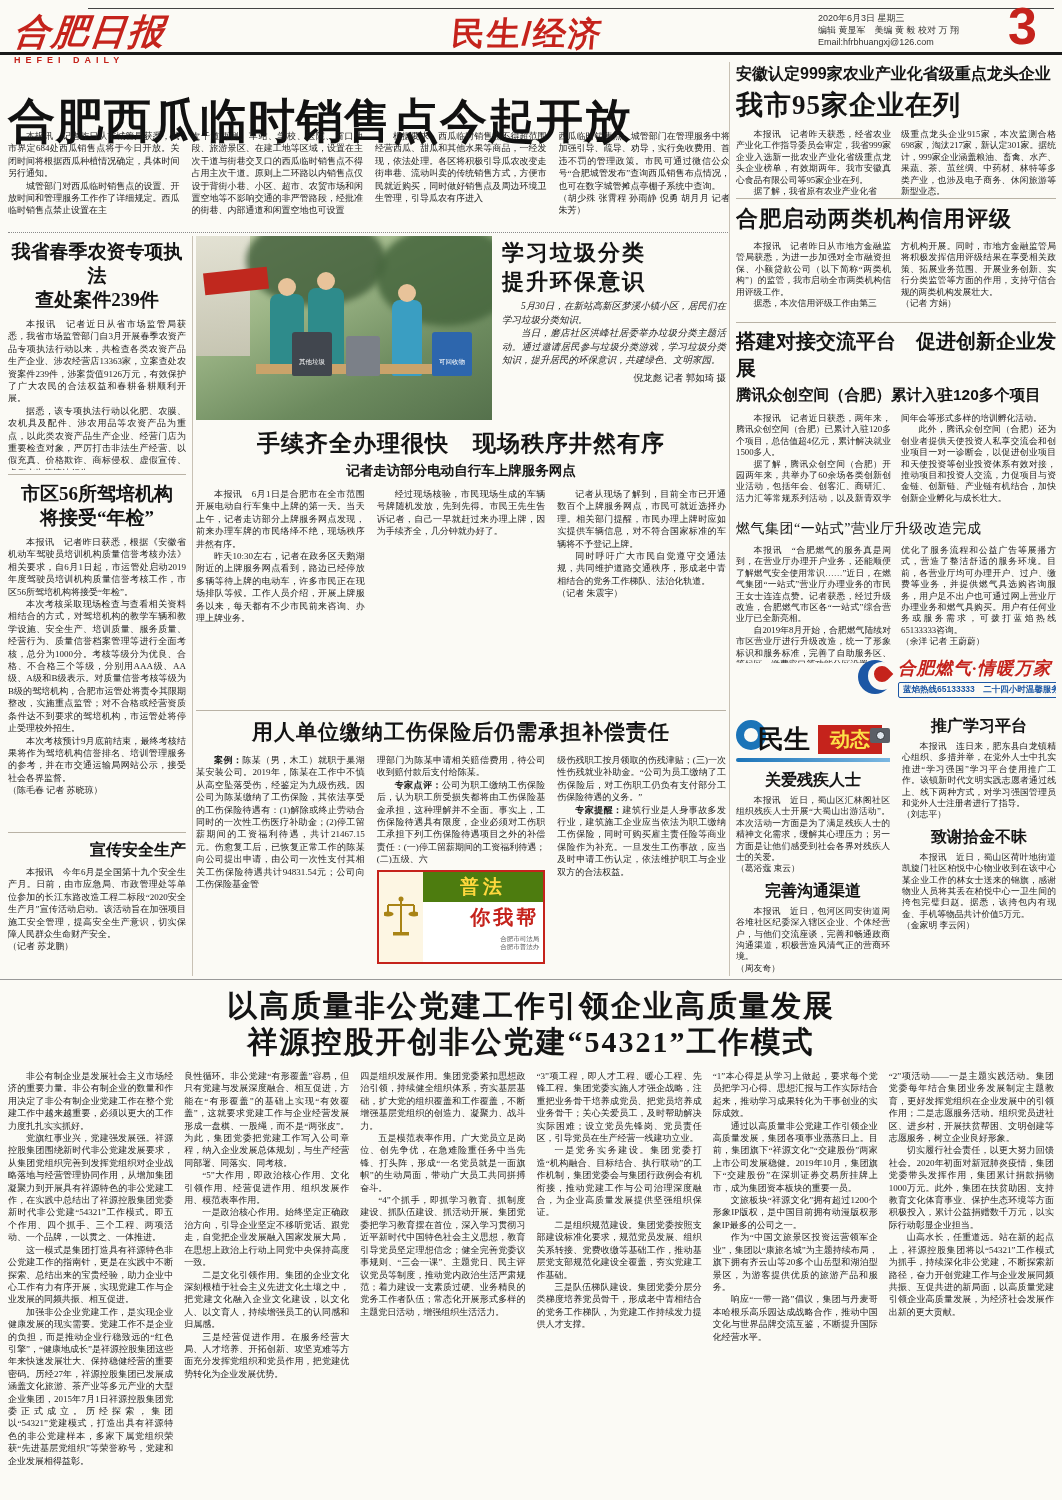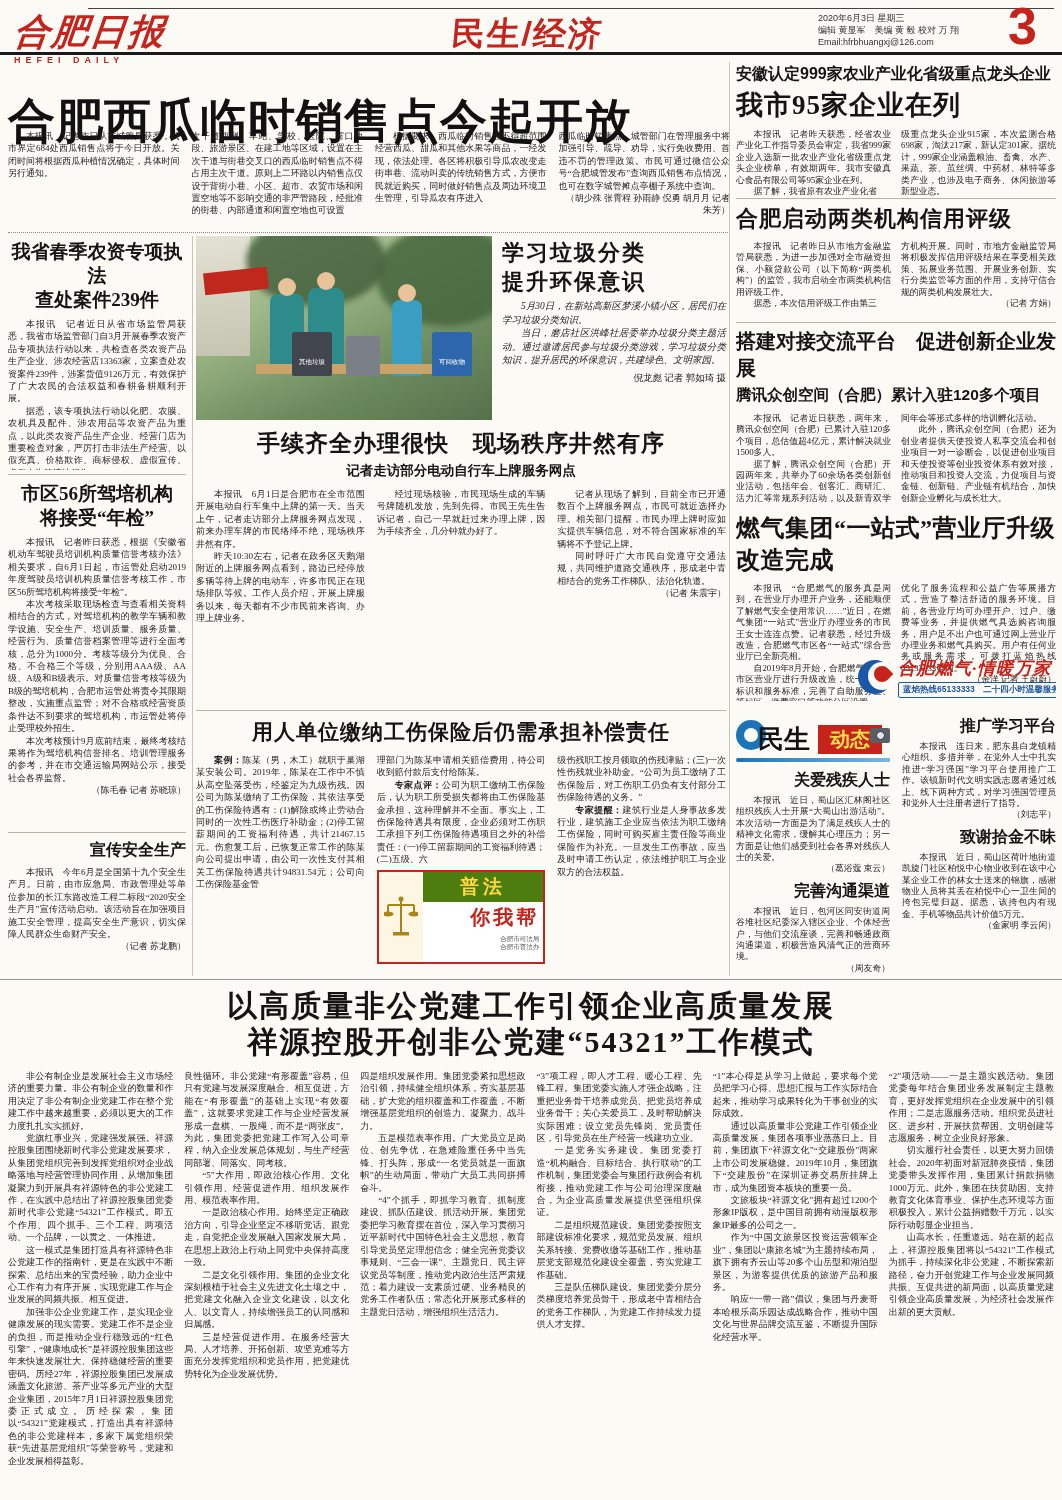--- a/index.html
+++ b/index.html
@@ -12,41 +12,41 @@
 .logo-en{font-size:9px;color:#c5231c;letter-spacing:5px;margin-top:-2px;font-family:"Liberation Sans",sans-serif;font-weight:bold}
 .banner{font-family:"Liberation Sans",sans-serif;font-size:33px;font-weight:900;color:#c5231c;letter-spacing:2px;transform:skewX(-5deg)}
 .issue{font-size:9px;line-height:12px;color:#333;font-family:"Liberation Sans",sans-serif;text-align:left}
 .pagenum{font-family:"Liberation Sans",sans-serif;font-size:52px;font-weight:900;color:#c5231c;line-height:52px}
 .thickline{left:0;top:52px;width:1062px;height:3px;background:#1a1a1a}
 
 .bp{font-size:9px;line-height:12.4px;text-align:justify;margin:0;color:#1d1d1d}
 .cp{font-size:9.5px;line-height:13.5px;text-align:justify;margin:0;color:#222;font-style:italic}
 .ind{text-indent:2em}
 .noind{text-indent:0}
-.byline{text-align:right;text-indent:0}
+.byline{text-indent:0}
 .lbl{font-weight:bold}
 .cols{display:flex}
 .cols>div{flex:1;overflow:hidden}
 .dotline{border-top:1.5px dotted #8a8a8a}
 .vline{width:1px;background:#c8c1b4}
 .hline{height:1px;background:#b9b2a5}
 
 .lead-hl{font-family:"Liberation Sans",sans-serif;font-weight:900;font-size:47px;line-height:56px;letter-spacing:1px;white-space:nowrap;color:#111}
 .lt{font-size:19px;font-weight:bold;text-align:center;line-height:24px;margin:0 0 6px 0}
 .ct{font-size:16px;font-weight:bold;text-align:right;margin:0 0 5px 0}
 .bike-t{font-size:23px;font-weight:bold;text-align:center;letter-spacing:1px;margin:0}
 .bike-st{font-family:"Liberation Sans",sans-serif;font-size:13.5px;font-weight:bold;text-align:center;margin:3px 0 8px 0}
 .inj-t{font-family:"Liberation Sans",sans-serif;font-size:21px;font-weight:900;text-align:center;letter-spacing:1px;margin:0 0 8px 0}
 .kicker{font-family:"Liberation Sans",sans-serif;font-size:16px;font-weight:bold;margin:0}
 .t95{font-size:27px;font-weight:bold;letter-spacing:1px;margin:2px 0 6px 0}
 .tcredit{font-family:"Liberation Sans",sans-serif;font-size:22px;font-weight:900;letter-spacing:1px;margin:0 0 7px 0}
 .ttx{font-size:20px;font-weight:bold;margin:0}
 .ttx2{font-family:"Liberation Sans",sans-serif;font-size:15.5px;font-weight:bold;margin:3px 0 7px 0}
-.tgas{font-size:24px;font-weight:bold;margin:4px 0 7px 0;letter-spacing:0.5px}
-.ms-t{font-size:16px;font-weight:bold;text-align:right;margin:6px 0 4px 0}
+.tgas{font-size:14px;font-weight:normal;margin:12px 0 7px 0;letter-spacing:0.5px}
+.ms-t{font-size:16px;font-weight:bold;text-align:center;margin:6px 0 4px 0}
 .bot-h{font-size:30px;font-weight:bold;text-align:center;letter-spacing:2px;line-height:36px;margin:0}
 
 .photo{left:196px;top:236px;width:296px;height:184px;background:linear-gradient(155deg,#c7d3ae 0%,#9cb586 35%,#6c8a5e 70%,#55714c 100%);overflow:hidden}
 .photo div{position:absolute}
 .ph-build{left:0;top:0;width:54px;height:120px;background:linear-gradient(#e8e4da,#cfc9bb);opacity:.85}
 .ph-fol1{left:50px;top:-20px;width:140px;height:90px;background:#3f5c38;border-radius:50%;filter:blur(3px);opacity:.8}
 .ph-fol2{left:180px;top:-10px;width:140px;height:100px;background:#46663d;border-radius:50%;filter:blur(3px);opacity:.85}
 .ph-banner{left:8px;top:34px;width:64px;height:22px;background:#c0281e;transform:rotate(-6deg)}
 .person{background:#2e8b8b;border-radius:8px 8px 2px 2px}
 .p1{left:74px;top:58px;width:34px;height:74px}
@@ -103,20 +103,21 @@
     <div>编辑 黄显军　美编 黄 毅 校对 万 翔</div>
     <div>Email:hfrbhuangxj@126.com</div>
   </div>
   <div class="abs pagenum" style="left:1008px;top:0">3</div>
   <div class="abs thickline"></div>
 
   <h1 class="abs lead-hl" style="left:8px;top:62px">合肥西瓜临时销售点今起开放</h1>
   <div class="abs cols" style="left:8px;top:130px;width:722px;height:100px;gap:12px">
     <div>
       <p class="bp ind">本报讯　记者昨日从市城管局获悉，我市界定684处西瓜销售点将于今日开放。关闭时间将根据西瓜种植情况确定，具体时间另行通知。</p>
+      <p class="bp ind">城管部门对西瓜临时销售点的设置、开放时间和管理服务工作作了详细规定。西瓜临时销售点禁止设置在主</p>
     </div>
     <div>
       <p class="bp noind">次干道两侧、车站、学校、医院、窗口地段、旅游景区、在建工地等区域，设置在主次干道与街巷交叉口的西瓜临时销售点不得占用主次干道。原则上二环路以内销售点仅设于背街小巷、小区、超市、农贸市场和闲置空地等不影响交通的非严管路段，经批准的街巷、内部通道和闲置空地也可设置</p>
     </div>
     <div>
       <p class="bp ind">根据要求，西瓜临时销售点不得超范围经营西瓜、甜瓜和其他水果等商品，一经发现，依法处理。各区将积极引导瓜农改变走街串巷、流动叫卖的传统销售方式，方便市民就近购买，同时做好销售点及周边环境卫生管理，引导瓜农有序进入</p>
     </div>
     <div>
       <p class="bp noind">西瓜临时销售点。城管部门在管理服务中将加强引导、疏导、劝导，实行免收费用、首违不罚的管理政策。市民可通过微信公众号“合肥城管发布”查询西瓜销售布点情况，也可在数字城管摊点亭棚子系统中查询。</p>
       <p class="bp byline">（胡少殊 张霄程 孙雨静 倪勇 胡月月 记者 朱芳）</p>

